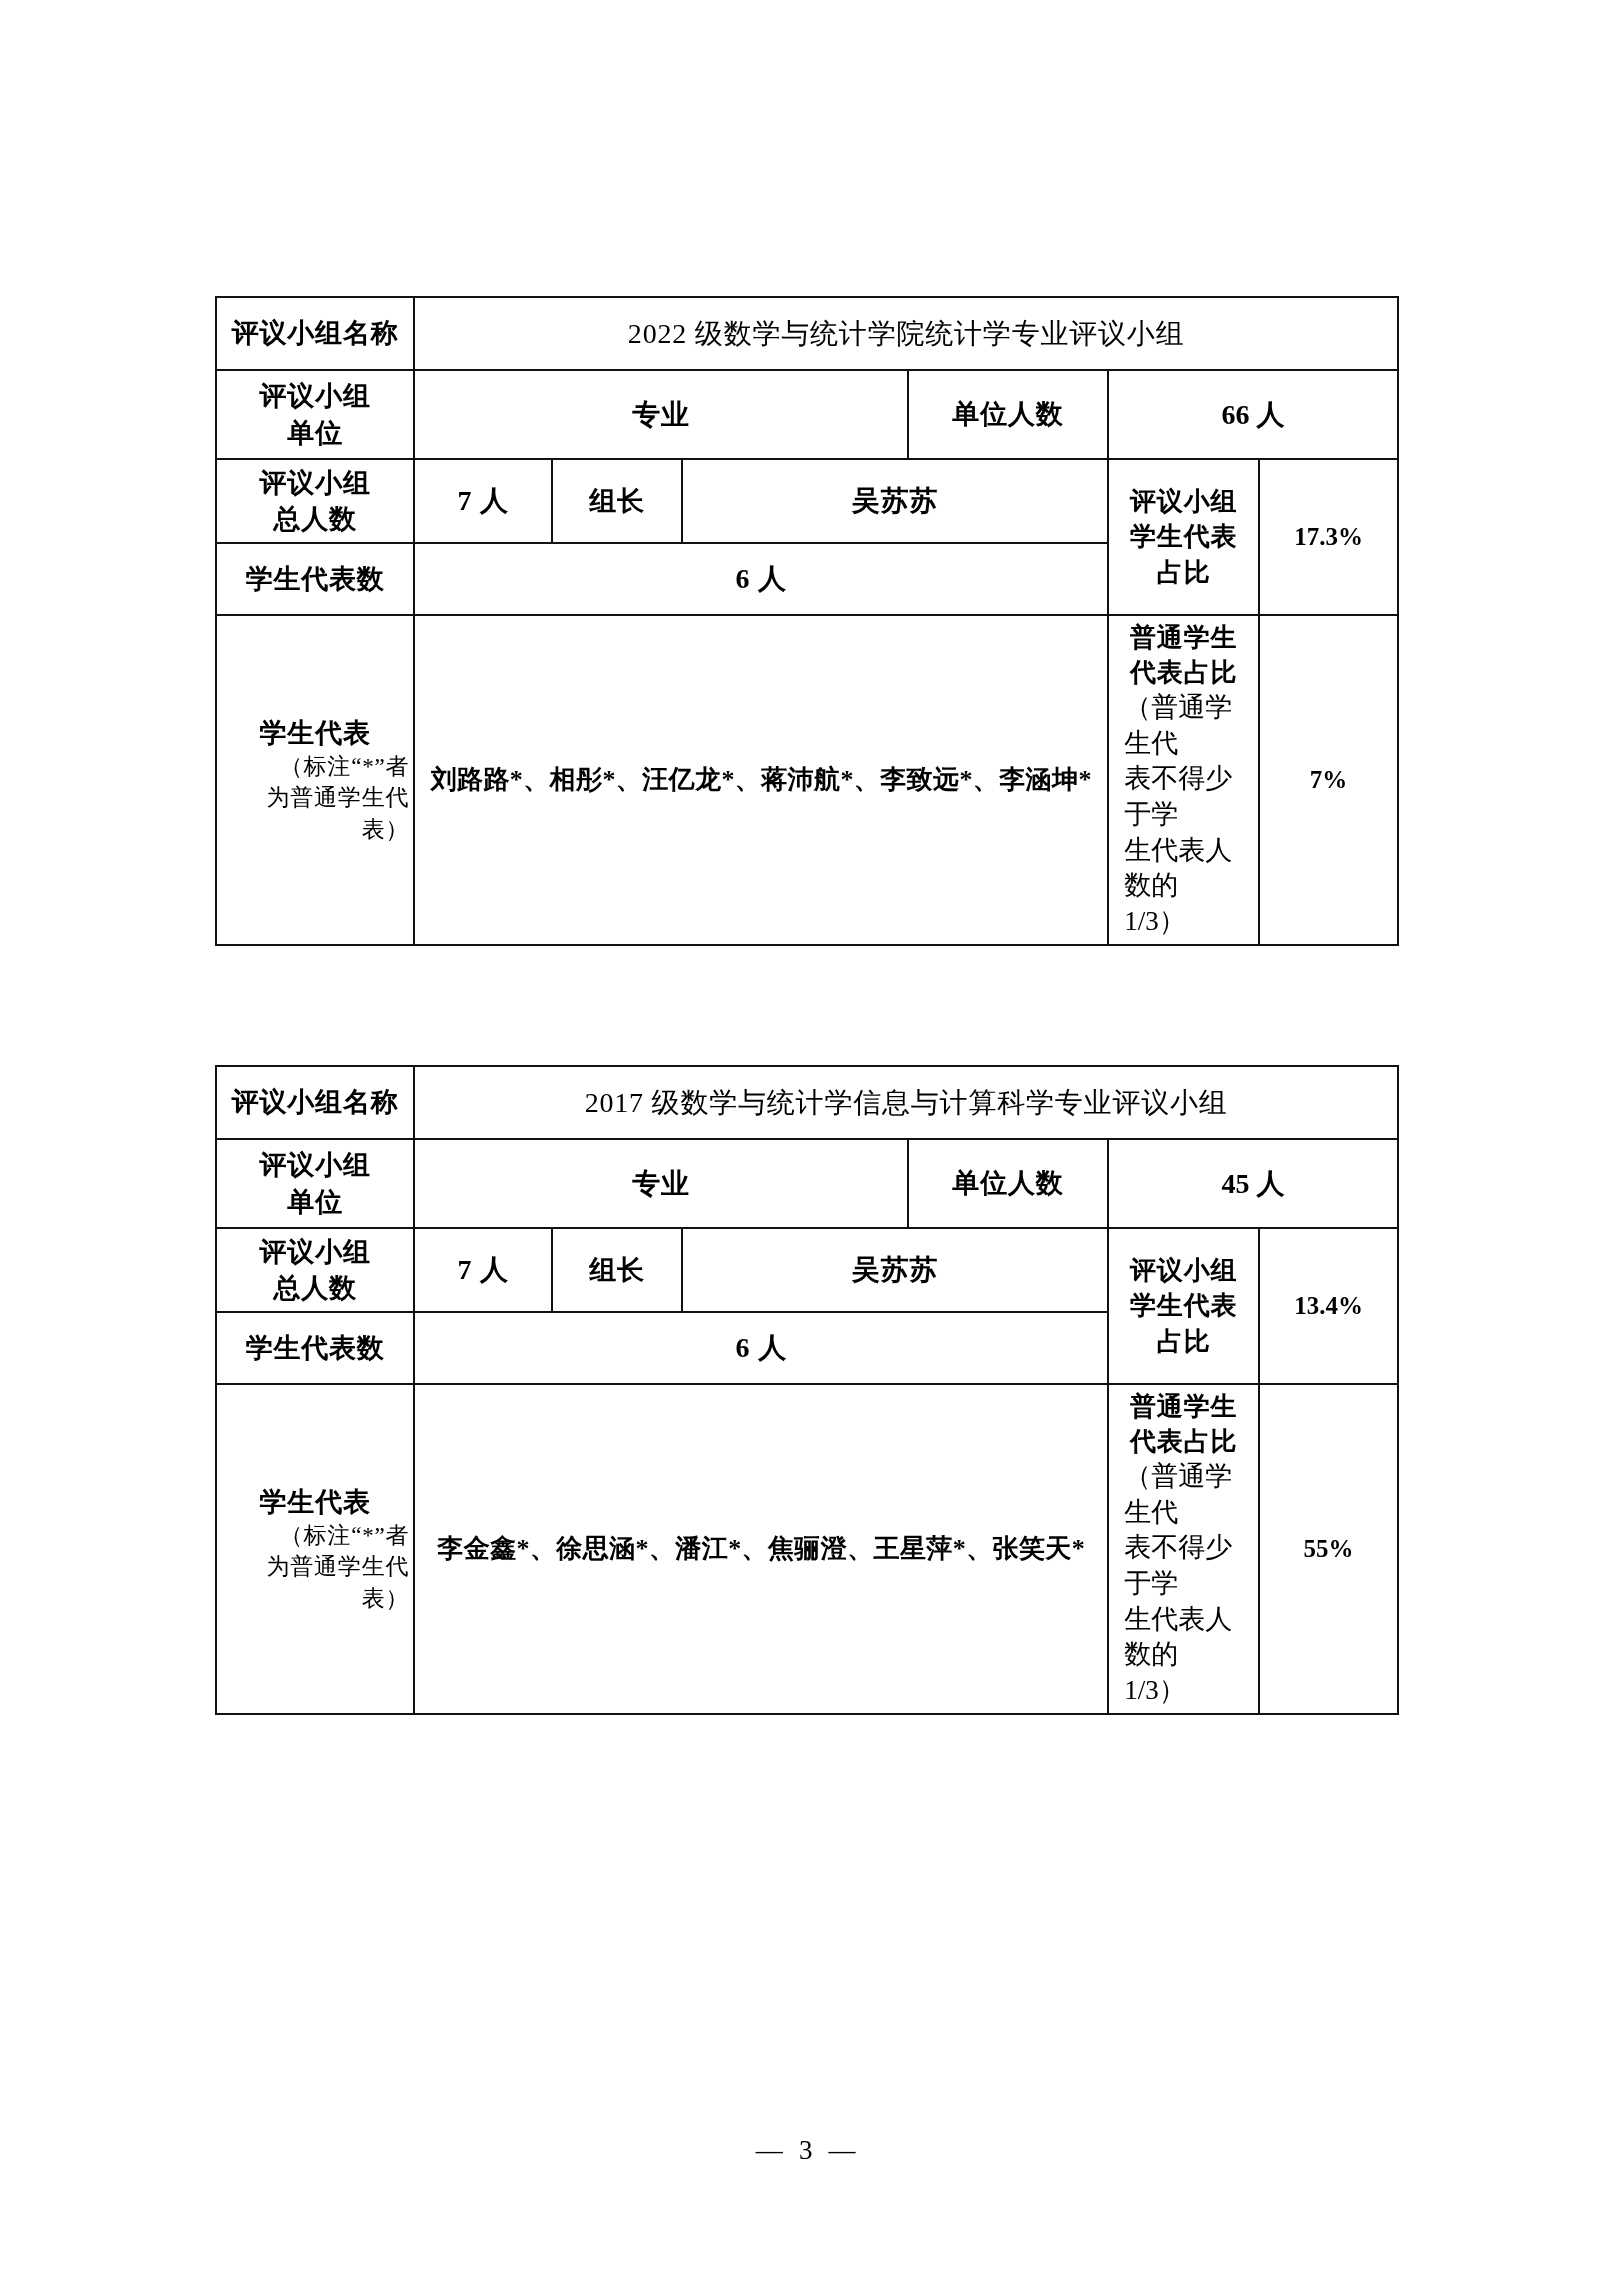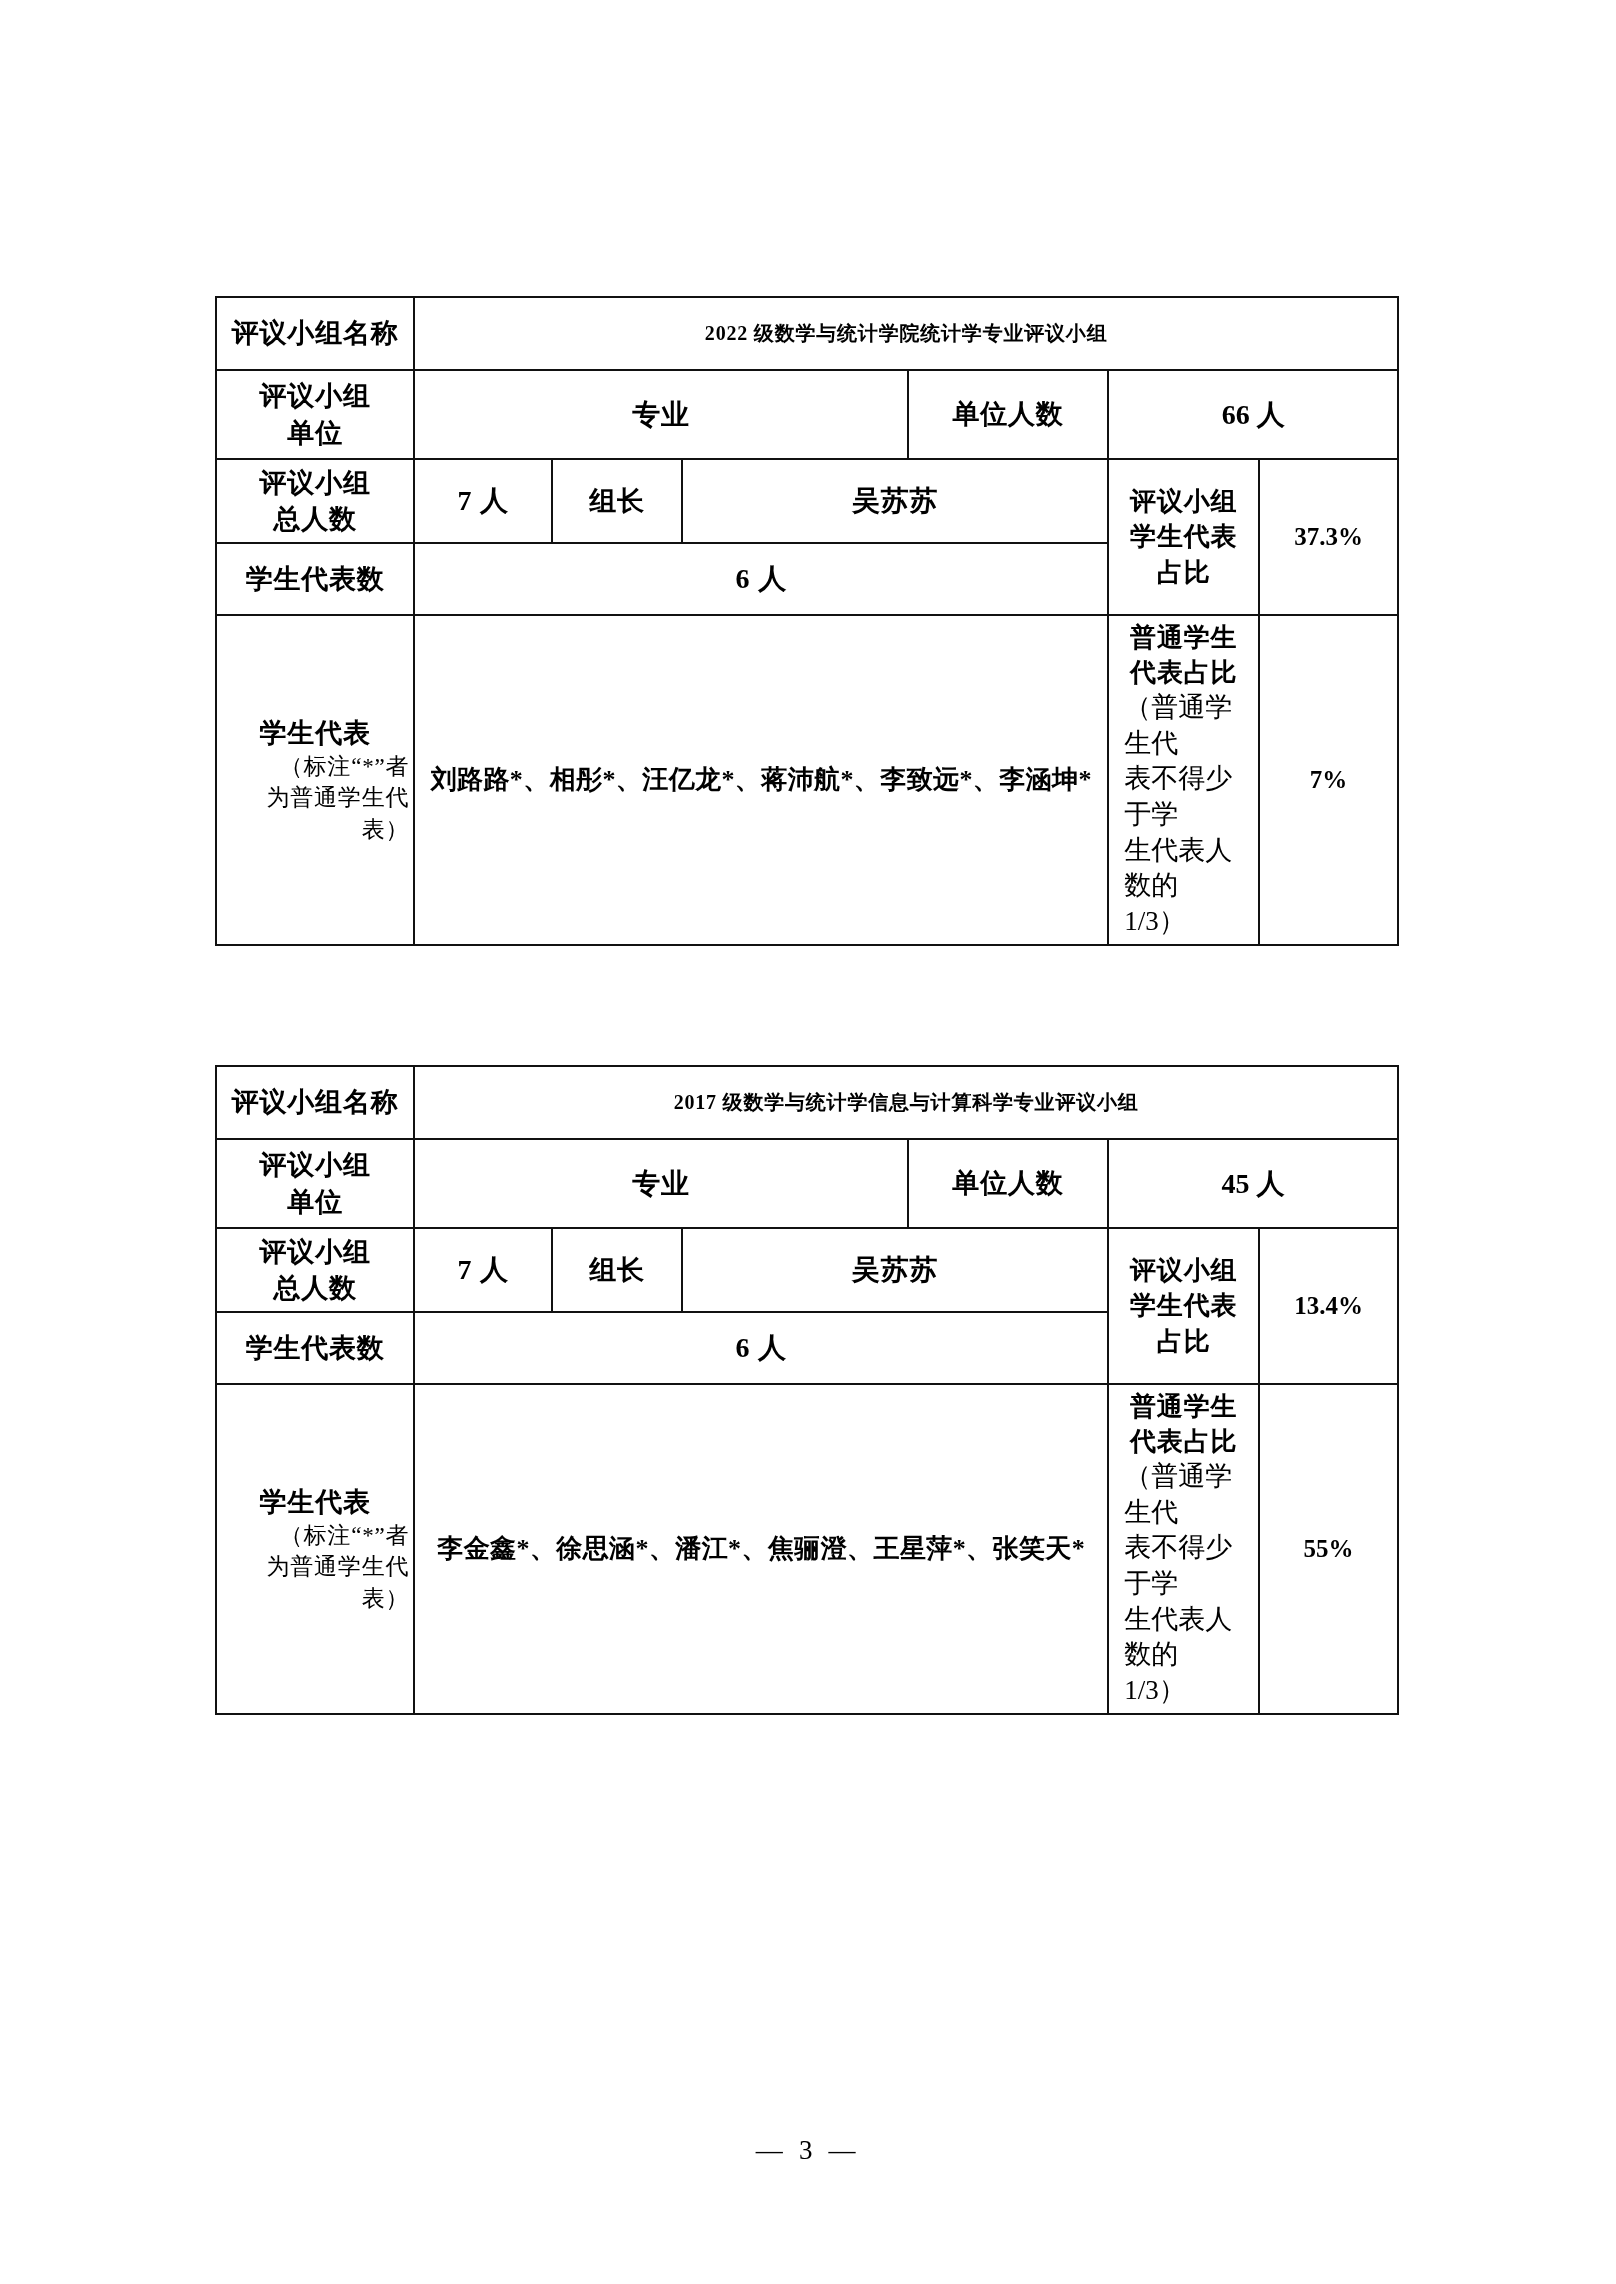--- a/index.html
+++ b/index.html
@@ -49,22 +49,22 @@
     letter-spacing: 0.8px;
     line-height: 1.35;
   }
   .lbl-sm {
     font-size: 23px;
     font-weight: 400;
     line-height: 1.35;
     text-align: right;
   }
   .val-title {
-    font-size: 20px;
-    font-weight: 700;
+    font-size: 28px;
+    font-weight: 400;
     letter-spacing: 0.8px;
   }
   .val {
     font-size: 28px;
     font-weight: 700;
     letter-spacing: 0.8px;
   }
   .val-num {
     font-size: 28px;
     font-weight: 700;
@@ -147,21 +147,21 @@
           <span class="stack">总人数</span>
         </td>
         <td class="val">7 人</td>
         <td class="lbl">组长</td>
         <td class="val" colspan="2">吴苏苏</td>
         <td class="note-head" rowspan="2">
           <span class="stack">评议小组</span>
           <span class="stack">学生代表</span>
           <span class="stack">占比</span>
         </td>
-        <td class="val-pct" rowspan="2">37.3%</td>
+        <td class="val-pct" rowspan="2">17.3%</td>
       </tr>
 
       <tr>
         <td class="lbl cell-pad" style="height:62px">学生代表数</td>
         <td class="val" colspan="4">6 人</td>
       </tr>
 
       <tr>
         <td class="lbl cell-pad" style="height:213px">
           <span class="stack">学生代表</span>

